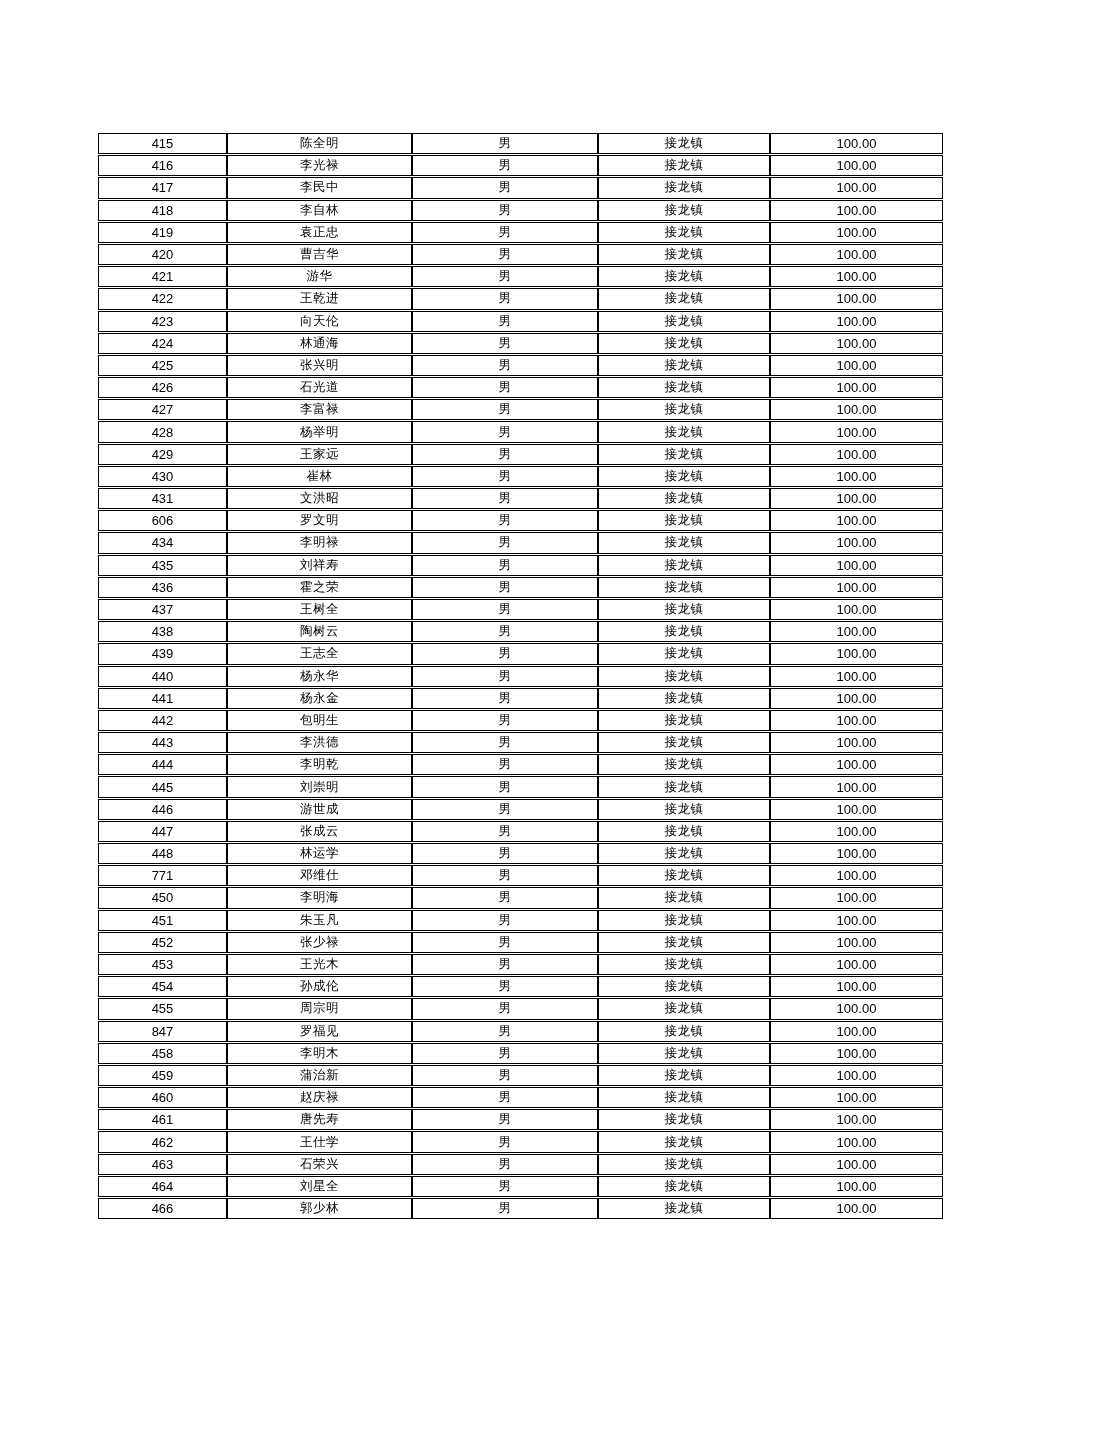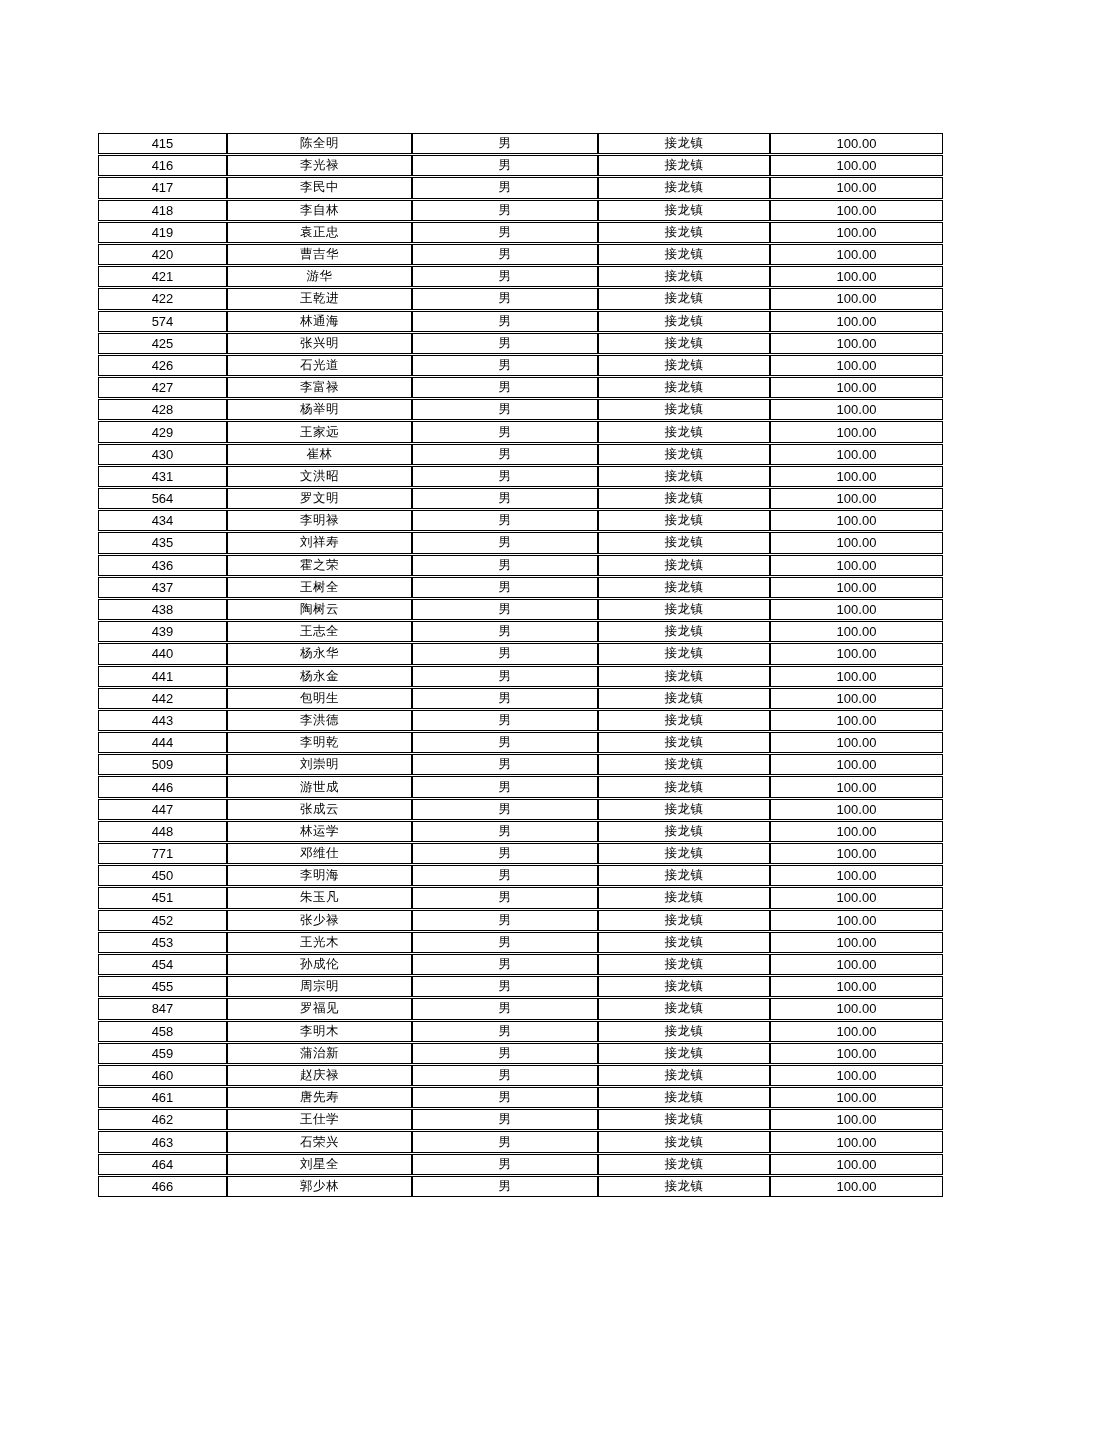--- a/index.html
+++ b/index.html
@@ -121,21 +121,28 @@
           <td class="num">100.00</td>
         </tr>
         <tr>
           <td class="num">422</td>
           <td class="cjk">王乾进</td>
           <td class="cjk">男</td>
           <td class="cjk">接龙镇</td>
           <td class="num">100.00</td>
         </tr>
         <tr>
-          <td class="num">574</td>
+          <td class="num">423</td>
+          <td class="cjk">向天伦</td>
+          <td class="cjk">男</td>
+          <td class="cjk">接龙镇</td>
+          <td class="num">100.00</td>
+        </tr>
+        <tr>
+          <td class="num">424</td>
           <td class="cjk">林通海</td>
           <td class="cjk">男</td>
           <td class="cjk">接龙镇</td>
           <td class="num">100.00</td>
         </tr>
         <tr>
           <td class="num">425</td>
           <td class="cjk">张兴明</td>
           <td class="cjk">男</td>
           <td class="cjk">接龙镇</td>
@@ -177,21 +184,21 @@
           <td class="num">100.00</td>
         </tr>
         <tr>
           <td class="num">431</td>
           <td class="cjk">文洪昭</td>
           <td class="cjk">男</td>
           <td class="cjk">接龙镇</td>
           <td class="num">100.00</td>
         </tr>
         <tr>
-          <td class="num">564</td>
+          <td class="num">606</td>
           <td class="cjk">罗文明</td>
           <td class="cjk">男</td>
           <td class="cjk">接龙镇</td>
           <td class="num">100.00</td>
         </tr>
         <tr>
           <td class="num">434</td>
           <td class="cjk">李明禄</td>
           <td class="cjk">男</td>
           <td class="cjk">接龙镇</td>
@@ -261,21 +268,21 @@
           <td class="num">100.00</td>
         </tr>
         <tr>
           <td class="num">444</td>
           <td class="cjk">李明乾</td>
           <td class="cjk">男</td>
           <td class="cjk">接龙镇</td>
           <td class="num">100.00</td>
         </tr>
         <tr>
-          <td class="num">509</td>
+          <td class="num">445</td>
           <td class="cjk">刘崇明</td>
           <td class="cjk">男</td>
           <td class="cjk">接龙镇</td>
           <td class="num">100.00</td>
         </tr>
         <tr>
           <td class="num">446</td>
           <td class="cjk">游世成</td>
           <td class="cjk">男</td>
           <td class="cjk">接龙镇</td>

